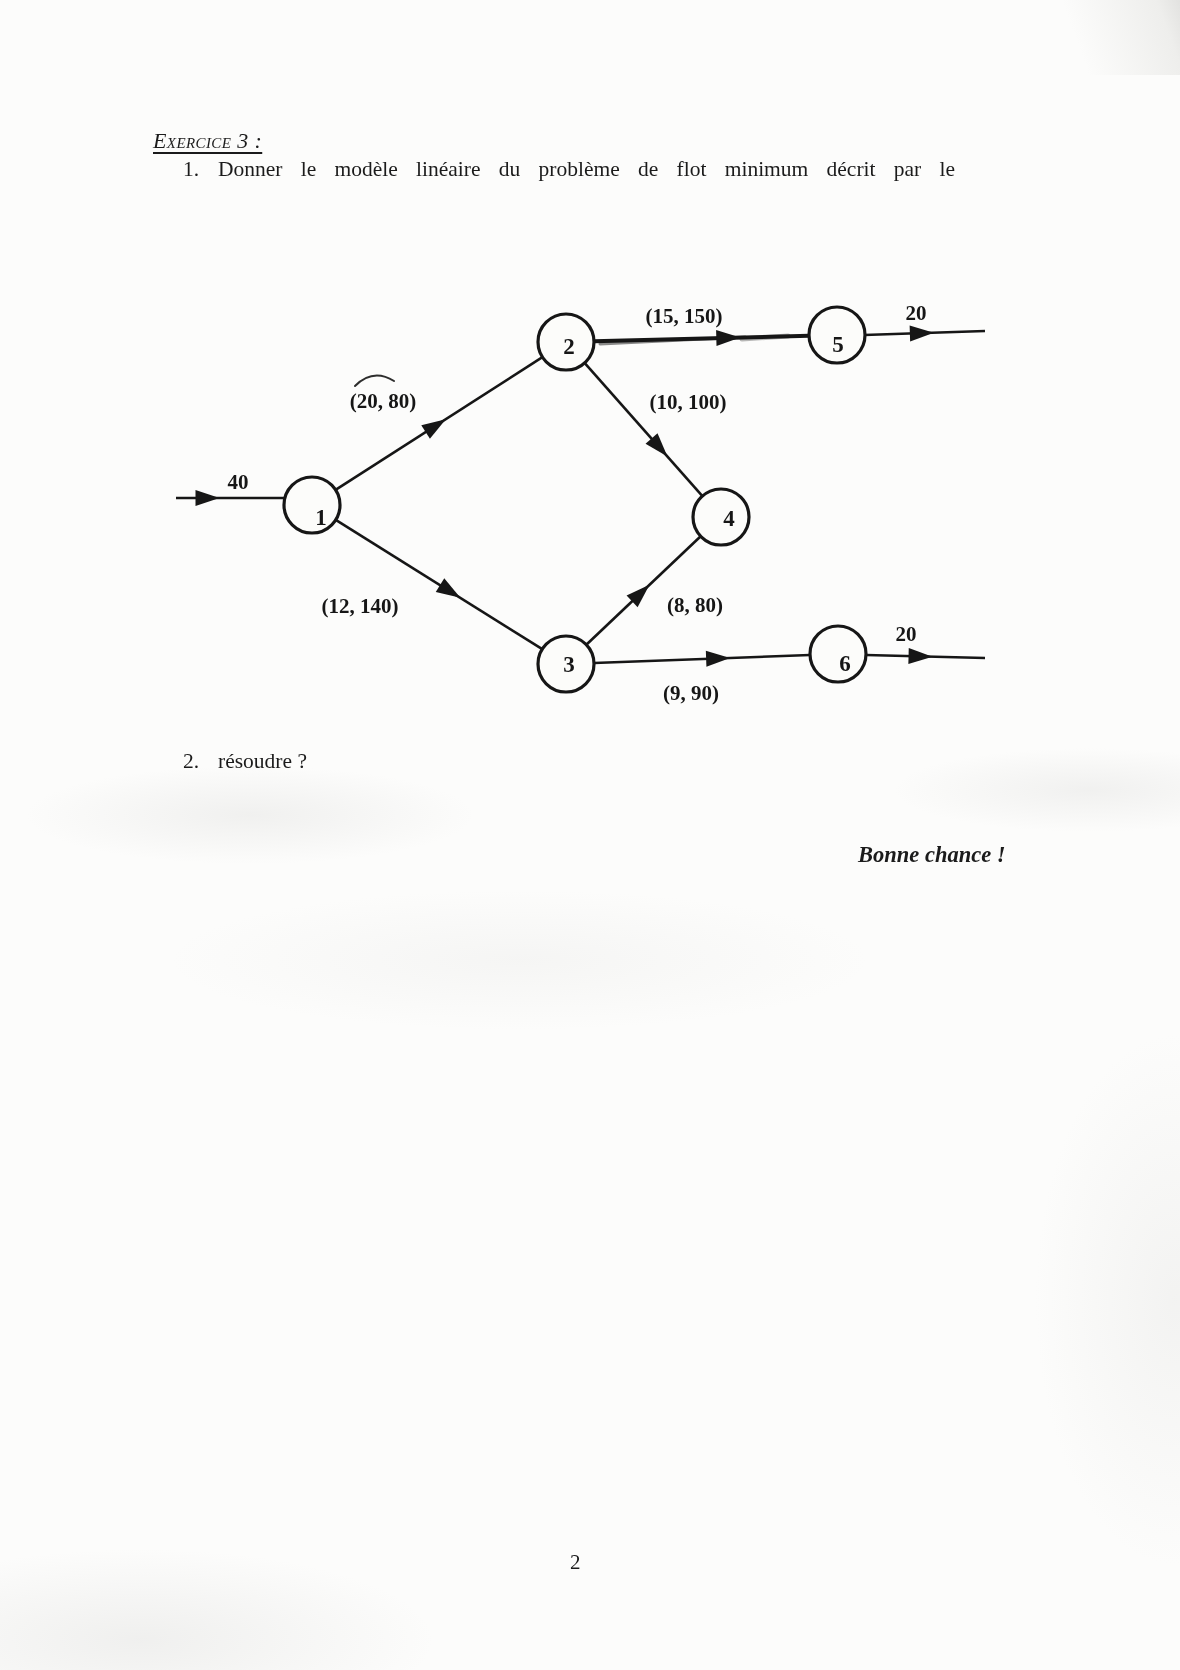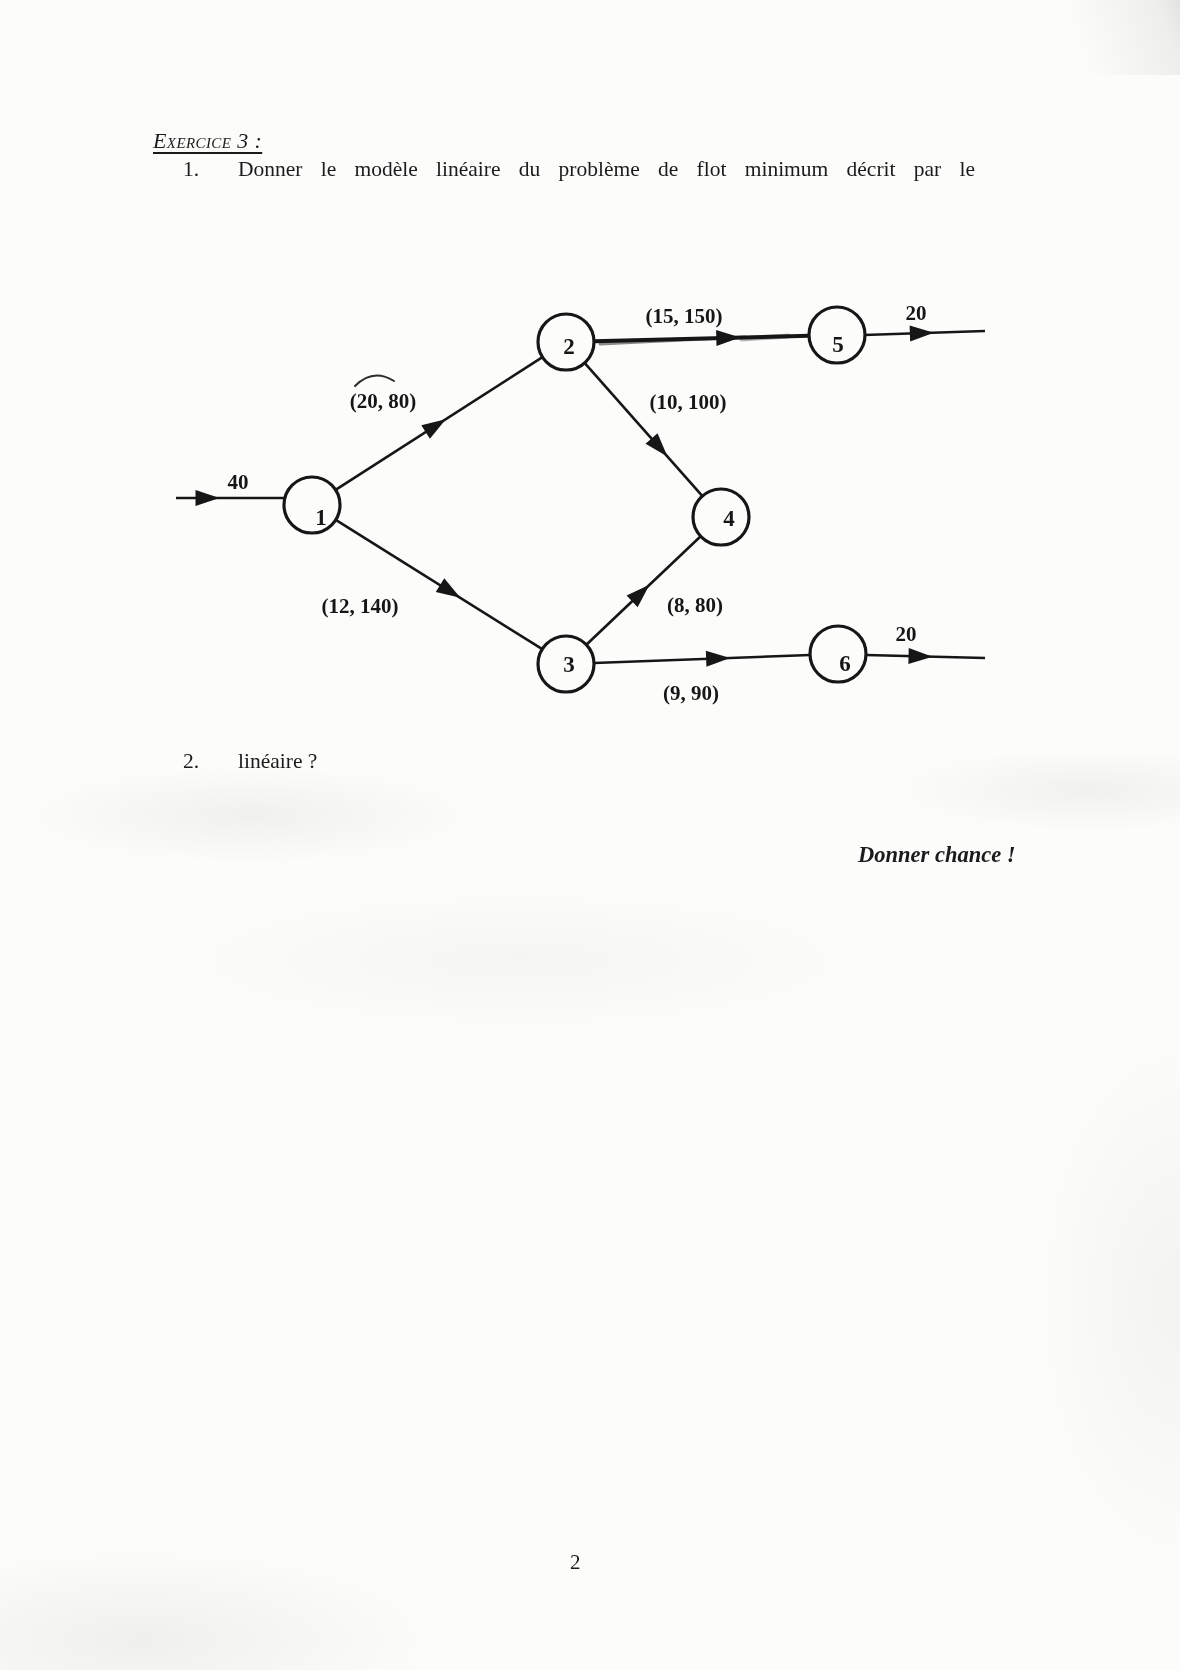--- a/index.html
+++ b/index.html
@@ -20,21 +20,21 @@
   }
   .heading{
     position:absolute;left:153px;top:128px;
     font-size:22px;font-weight:normal;font-style:italic;font-variant:small-caps;
     text-decoration:underline;text-underline-offset:4px;text-decoration-thickness:1.6px;
     letter-spacing:.4px;
   }
   .marker{position:absolute;left:183px;font-size:21.5px;line-height:42px;}
   .m1{top:148px;}
   .m2{top:740px;}
-  .para{position:absolute;left:218px;width:737px;margin-left:20px;}
+  .para{position:absolute;left:218px;width:737px;}
   .p1{top:148px;}
   .p2{top:740px;}
   .line{height:42px;line-height:42px;font-size:21.5px;overflow:hidden;white-space:normal;}
   .jline{text-align:justify;}
   .jline::after{content:"";display:inline-block;width:100%;height:0;}
   .closing{
     position:absolute;left:858px;top:840px;width:200px;
     font-size:22.5px;font-weight:bold;font-style:italic;line-height:30px;
   }
   .pagenum{position:absolute;left:570px;top:1550px;font-size:21px;}
@@ -126,18 +126,18 @@
         <text x="838" y="344" text-anchor="middle" dominant-baseline="central" class="nlabel">5</text>
       </g>
       <g>
         <circle cx="838" cy="654" r="28" fill="#fcfcfa" stroke="#161616" stroke-width="3.2"></circle>
         <text x="845" y="663" text-anchor="middle" dominant-baseline="central" class="nlabel">6</text>
       </g>
     </svg>
 
   <div class="marker m2">2.</div>
   <div class="para p2">
-    <div class="line">linéaire ?</div>
+    <div class="line">résoudre ?</div>
   </div>
 
-  <div class="closing">Donner chance !</div>
+  <div class="closing">Bonne chance !</div>
   <div class="pagenum">2</div>
 </div>
 
 </body></html>

